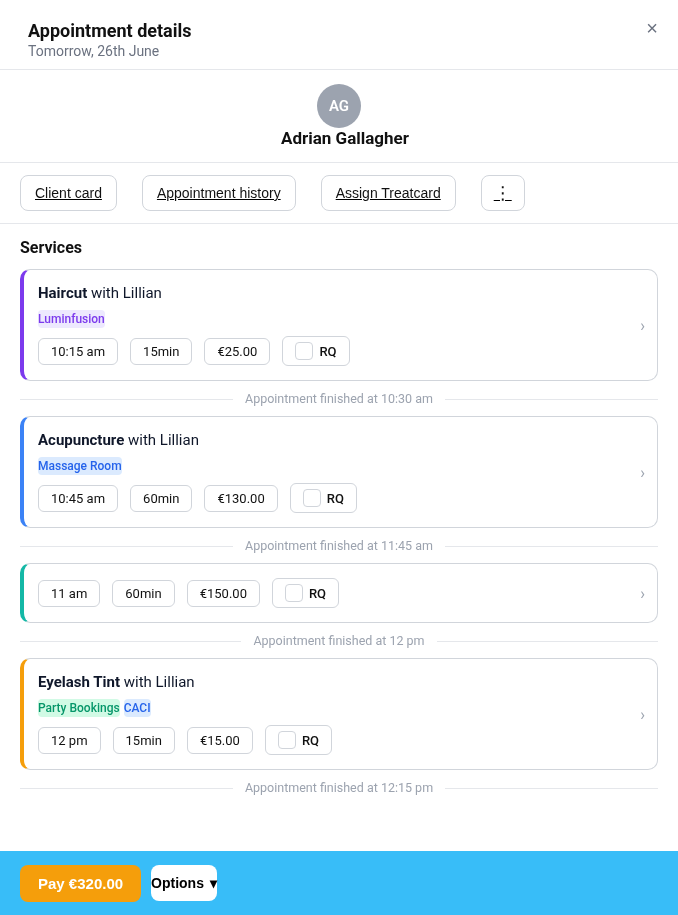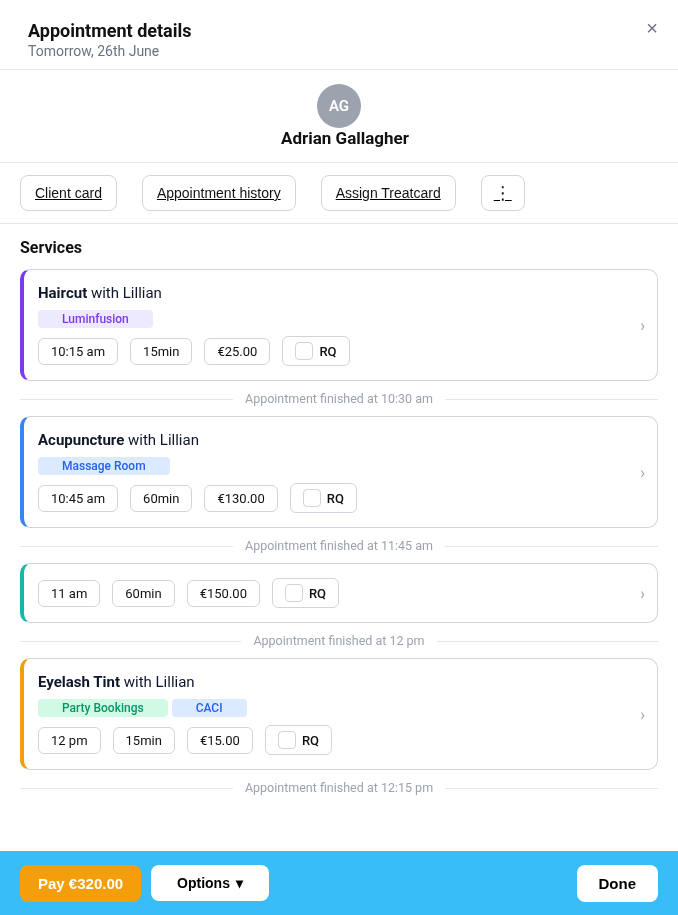--- a/index.html
+++ b/index.html
@@ -141,21 +141,21 @@
       margin-bottom: 6px;
     }
 
     .service-title strong {
       font-weight: 700;
     }
 
     .tag {
       display: inline-block;
       border-radius: 4px;
-      padding: 2px 24px;
+      padding: 2px 0;
       font-size: 12px;
       font-weight: 500;
       margin-right: 4px;
       margin-bottom: 8px;
     }
 
     .tag.purple {
       background: #ede9fe;
       color: #7c3aed;
     }
@@ -262,21 +262,21 @@
       padding: 10px 18px;
       font-size: 15px;
       font-weight: 700;
       cursor: pointer;
     }
 
     .options-btn {
       background: #fff;
       border: none;
       border-radius: 8px;
-      padding: 10px 26px;
+      padding: 10px 0;
       font-size: 14px;
       font-weight: 600;
       cursor: pointer;
       display: flex;
       align-items: center;
       gap: 6px;
     }
 
     .done-btn {
       margin-left: auto;
@@ -374,14 +374,13 @@
       <div class="divider-row"><span>Appointment finished at 12:15 pm</span></div>
     </div>
 </div>
 
 <div class="bottom-bar">
   <button class="pay-btn">Pay €320.00</button>
   <button class="options-btn">
     <span>Options</span>
     <span>▾</span>
   </button>
-  <button class="done-btn">Done</button>
 </div>
 
 </body></html>

